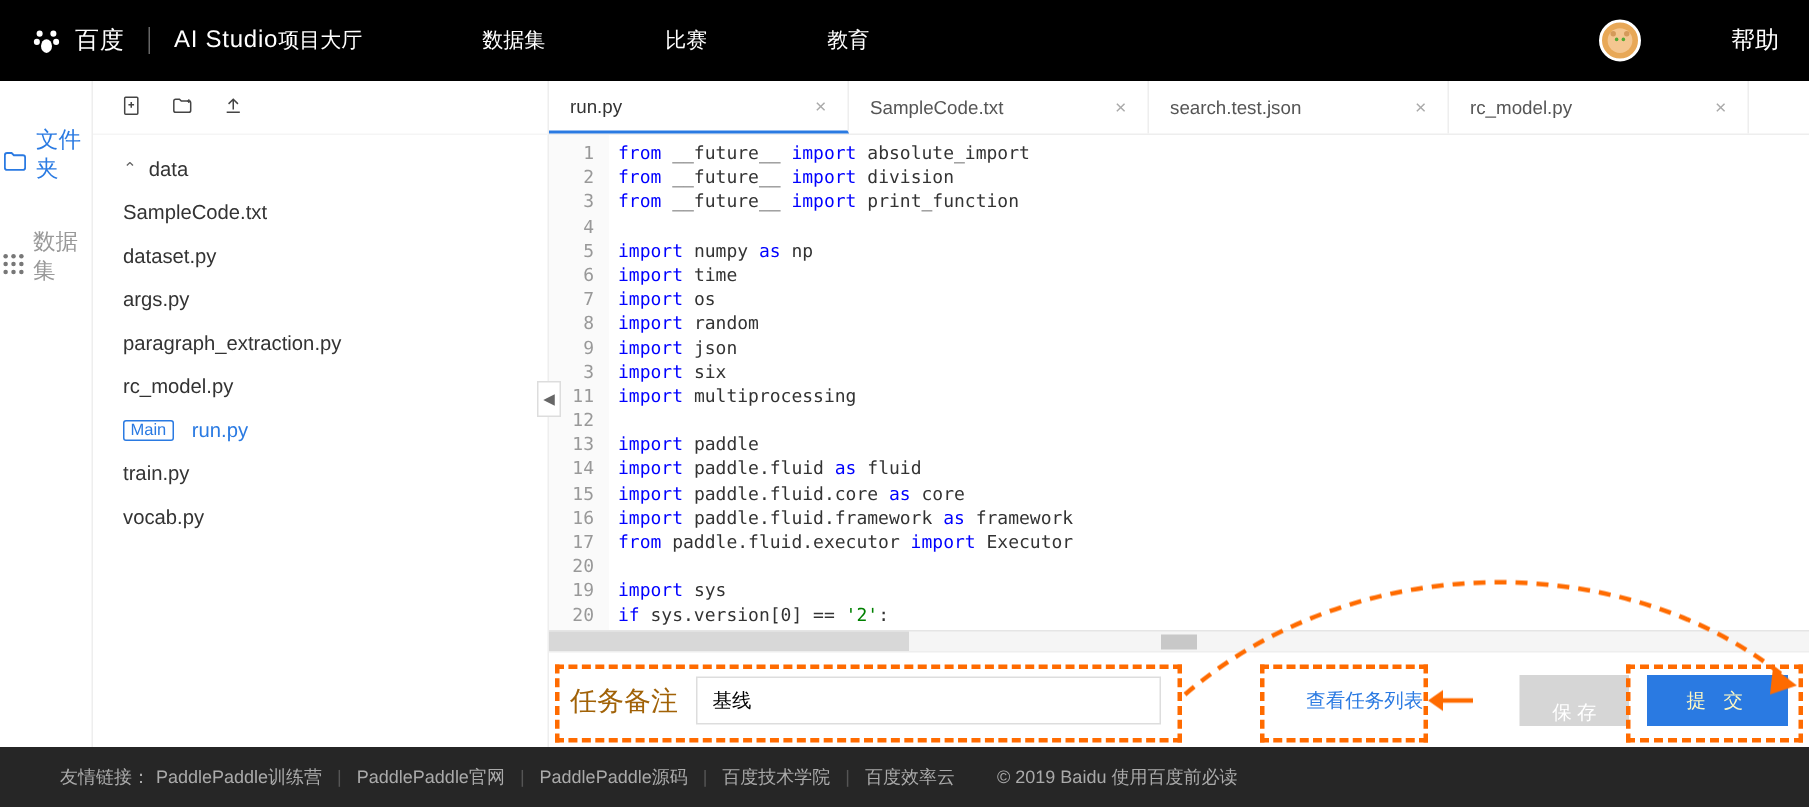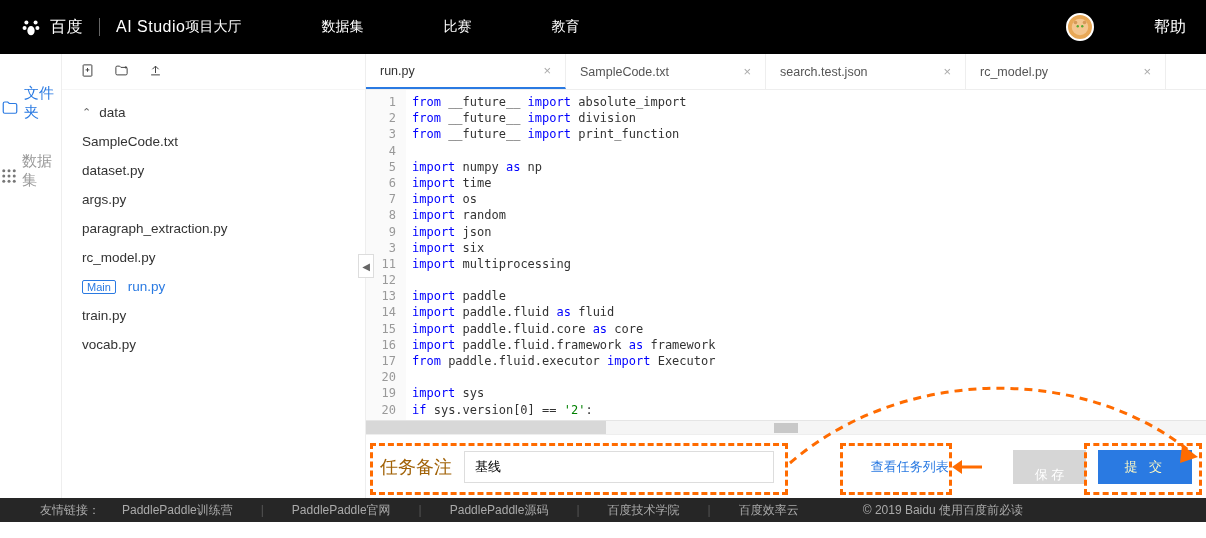--- a/index.html
+++ b/index.html
@@ -62,21 +62,21 @@
   .link-tasks { color:#2a7ae2; cursor:pointer; font-size:13px; }
   .btn { height:34px; padding:16px 22px; border:none; cursor:pointer; font-size:13px; }
   .btn-save { background:#d6d6d6; color:#fff; }
   .btn-submit { background:#2a7ae2; color:#fef9c3; letter-spacing:4px; padding:0 26px; }
   
   
   .dash { position:absolute; border:3px dashed #ff6b00; pointer-events:none; }
   .dash-arrow { position:absolute; pointer-events:none; }
   
   
-  .footer { height:24px; background:#262626; color:#aaa; display:flex; align-items:center; padding:0 40px; font-size:12px; gap:22px; }
+  .footer { height:40px; background:#262626; color:#aaa; display:flex; align-items:center; padding:0 40px; font-size:12px; gap:4px; }
   .footer a { color:#aaa; cursor:pointer; }
   .footer .sep { color:#555; margin:0 6px; }
 </style>
 </head>
 <body>
 
 <div class="topnav">
   <div class="logo-wrap">
     <span class="paw">
       <svg width="22" height="22" viewBox="0 0 24 24" fill="#fff">

